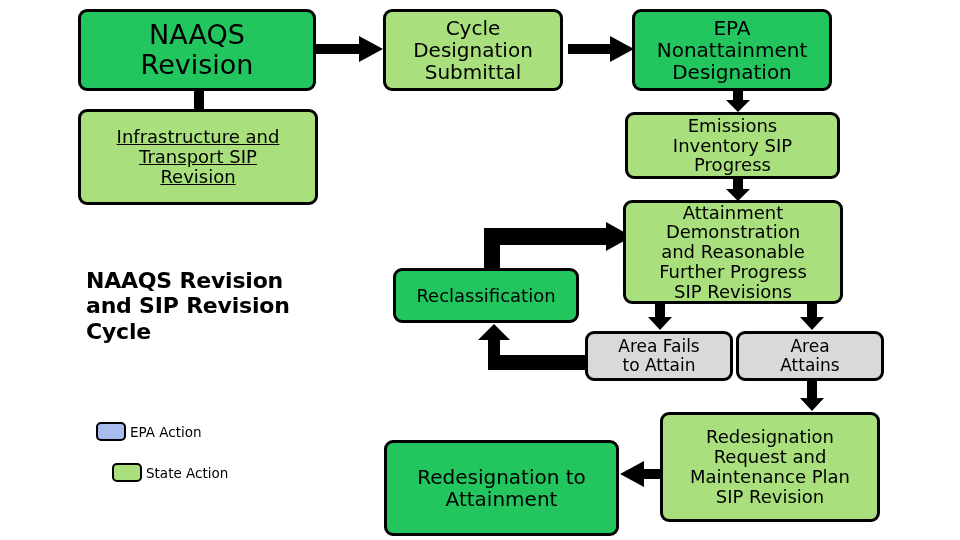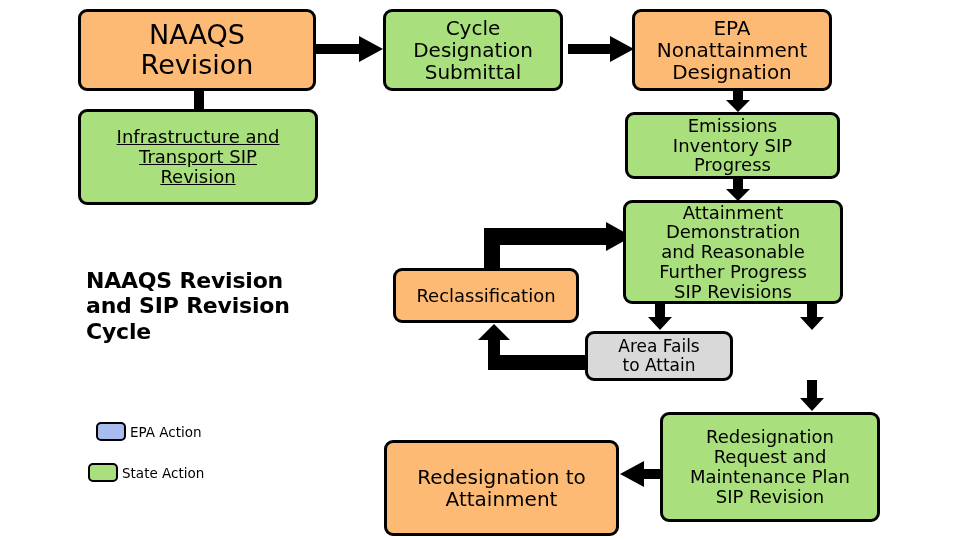--- a/index.html
+++ b/index.html
@@ -25,21 +25,21 @@
     display: flex;
     align-items: center;
     justify-content: center;
     text-align: center;
     color: #000000;
     line-height: 1.1;
     padding: 2px 4px;
     white-space: pre-line;
     z-index: 5;
   }
-  .node.epa   { background: #fdba74; }
+  .node.epa   { background: #22c55e; }
   .node.state { background: #a9df7c; }
   .node.gray  { background: #d9d9d9; }
 
   
   #title {
     position: absolute;
     font-weight: bold;
     color: #000000;
     line-height: 1.15;
     white-space: pre-line;
@@ -177,32 +177,34 @@
 Demonstration
 and Reasonable
 Further Progress
 SIP Revisions</div>
 
   <div class="node gray" style="left:585px; top:331px; width:148px; height:50px; font-size:17px;">Area Fails
 to Attain</div>
 
   <div class="node epa" style="left:393px; top:268px; width:186px; height:55px; font-size:18px;">Reclassification</div>
 
+  <div class="node gray" style="left:736px; top:331px; width:148px; height:50px; font-size:17px;">Area
+Attains</div>
 
   <div class="node state" style="left:660px; top:412px; width:220px; height:110px; font-size:18px;">Redesignation
 Request and
 Maintenance Plan
 SIP Revision</div>
 
   <div class="node epa" style="left:384px; top:440px; width:235px; height:96px; font-size:20px;">Redesignation to
 Attainment</div>
 
   <div class="legend-row" style="left:96px; top:422px;">
     <span class="legend-swatch epa"></span>
     <span class="legend-label">EPA Action</span>
   </div>
 
-  <div class="legend-row" style="left:88px; top:463px;justify-content:space-between;">
+  <div class="legend-row" style="left:112px; top:463px;justify-content:space-between;">
     <span class="legend-swatch state"></span>
     <span class="legend-label">State Action</span>
   </div>
 
 </div>
 
 </body></html>

